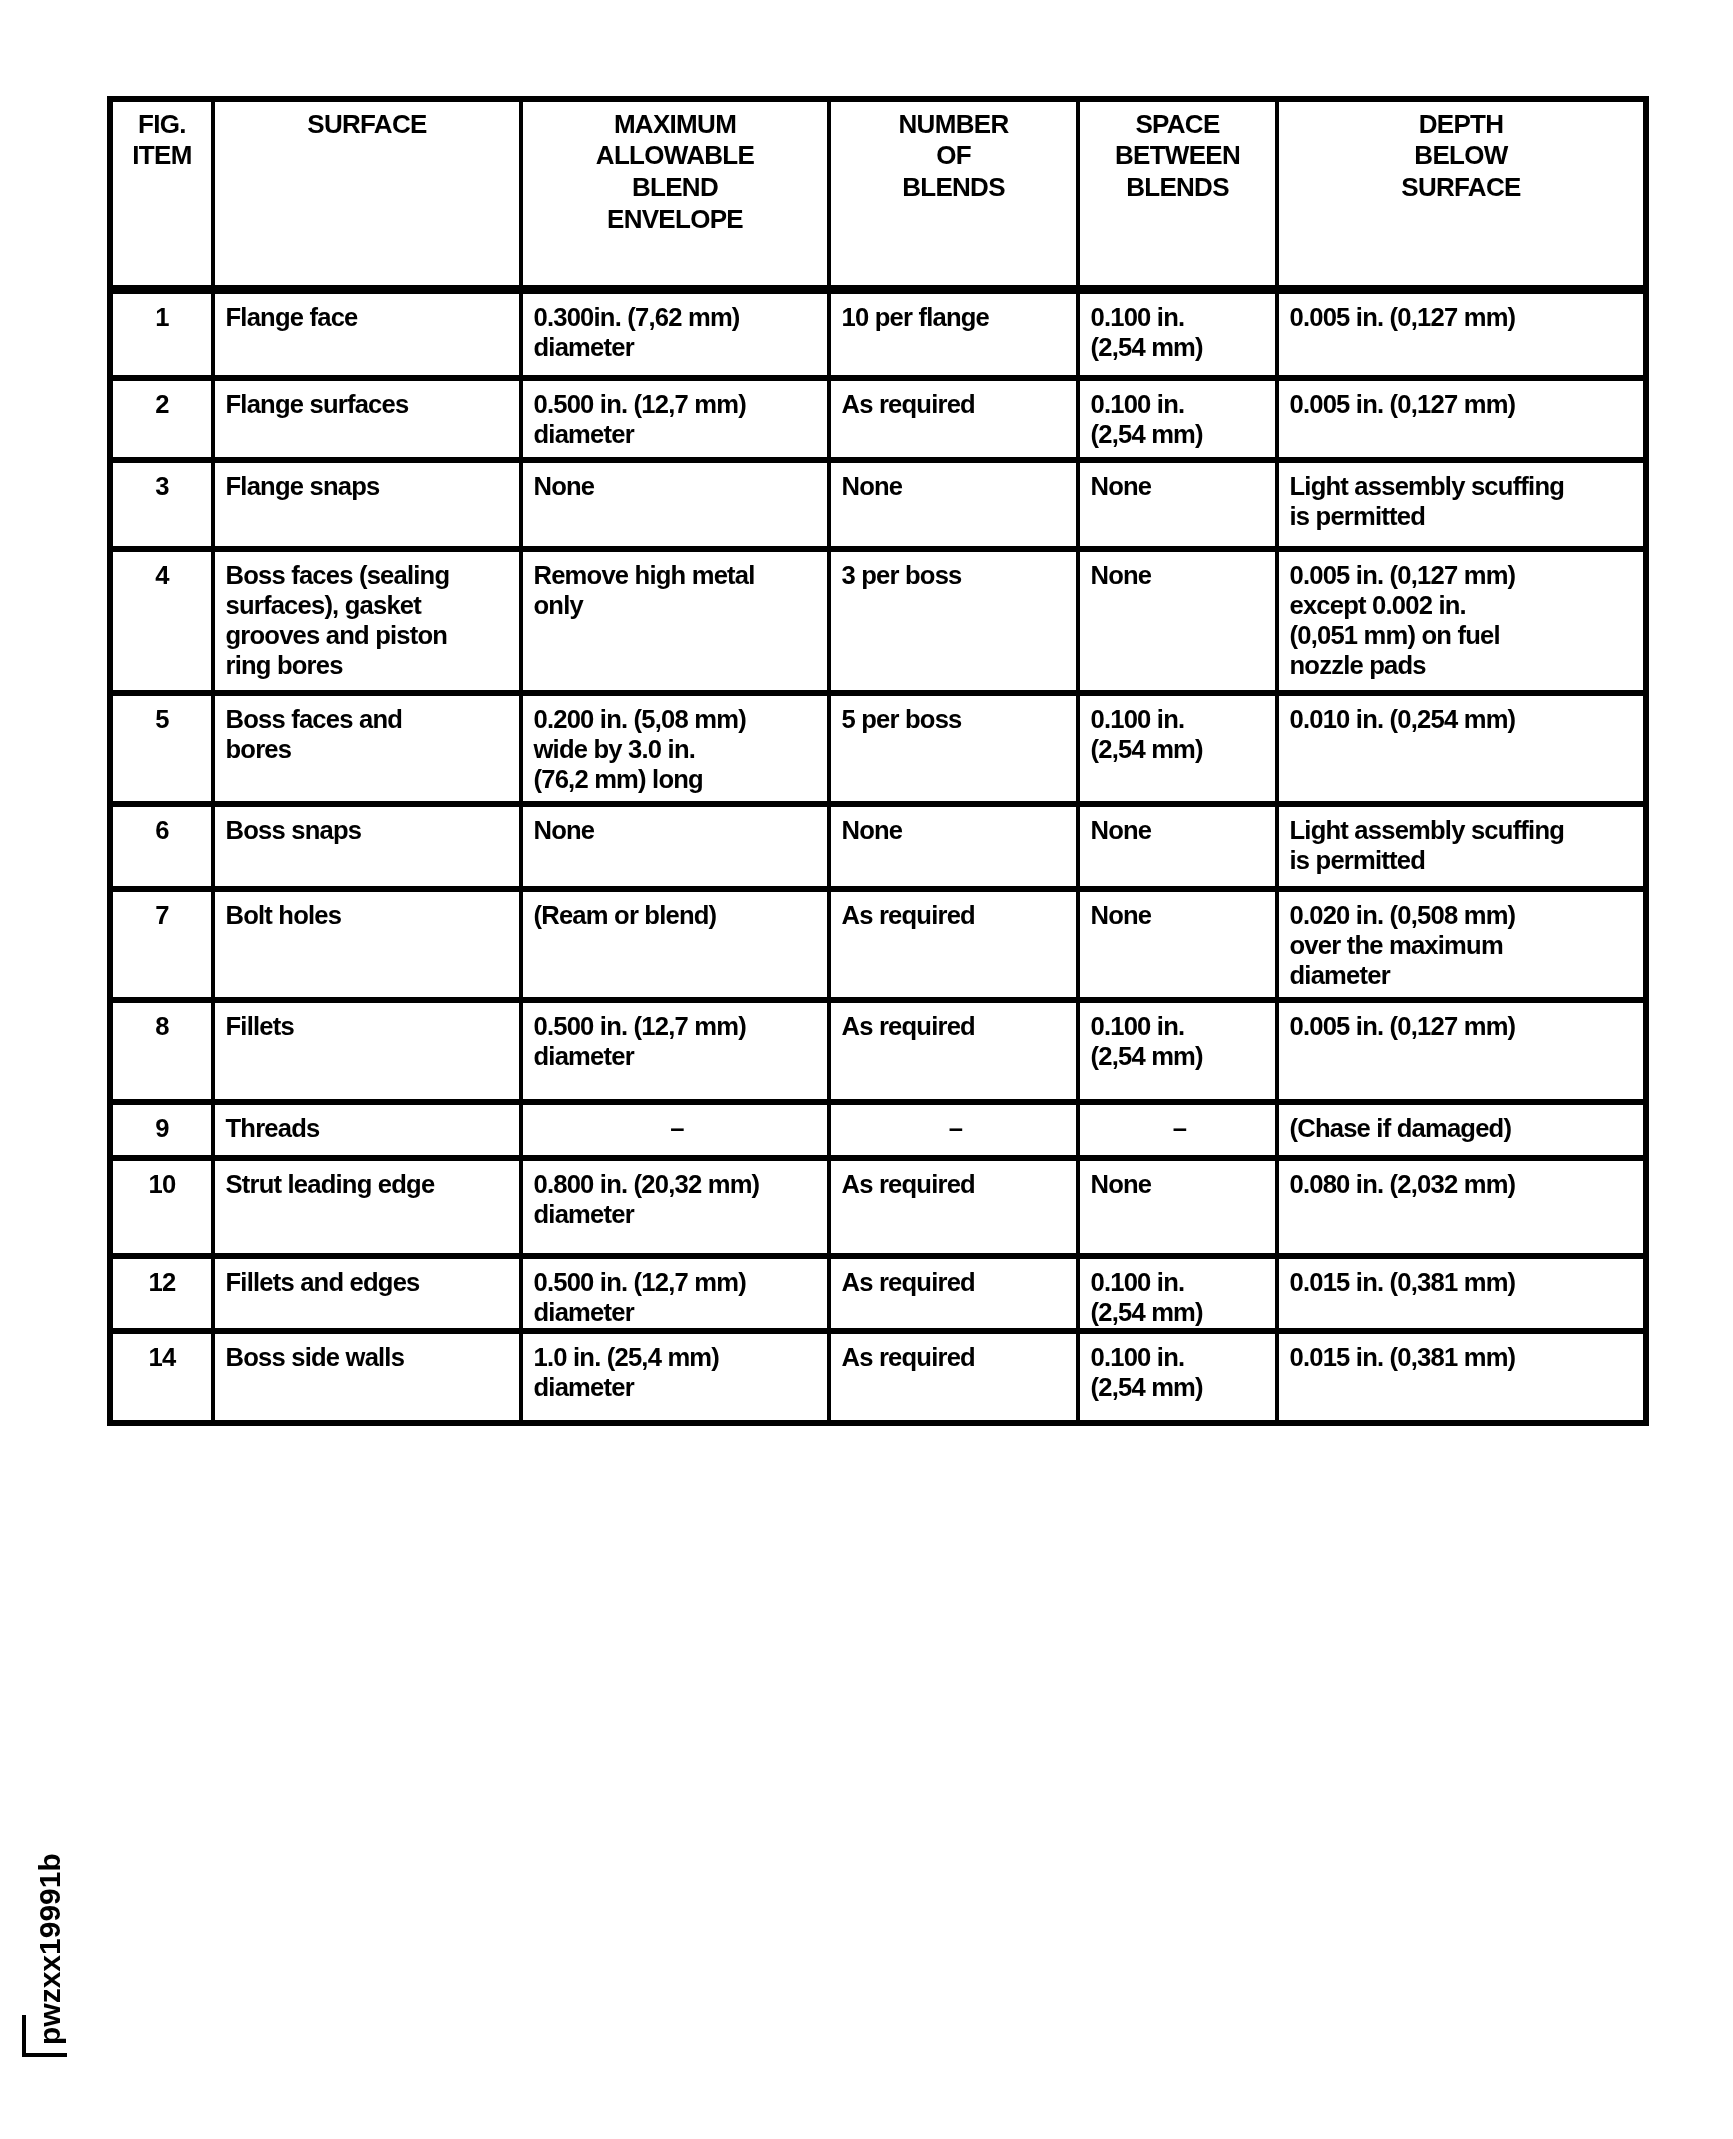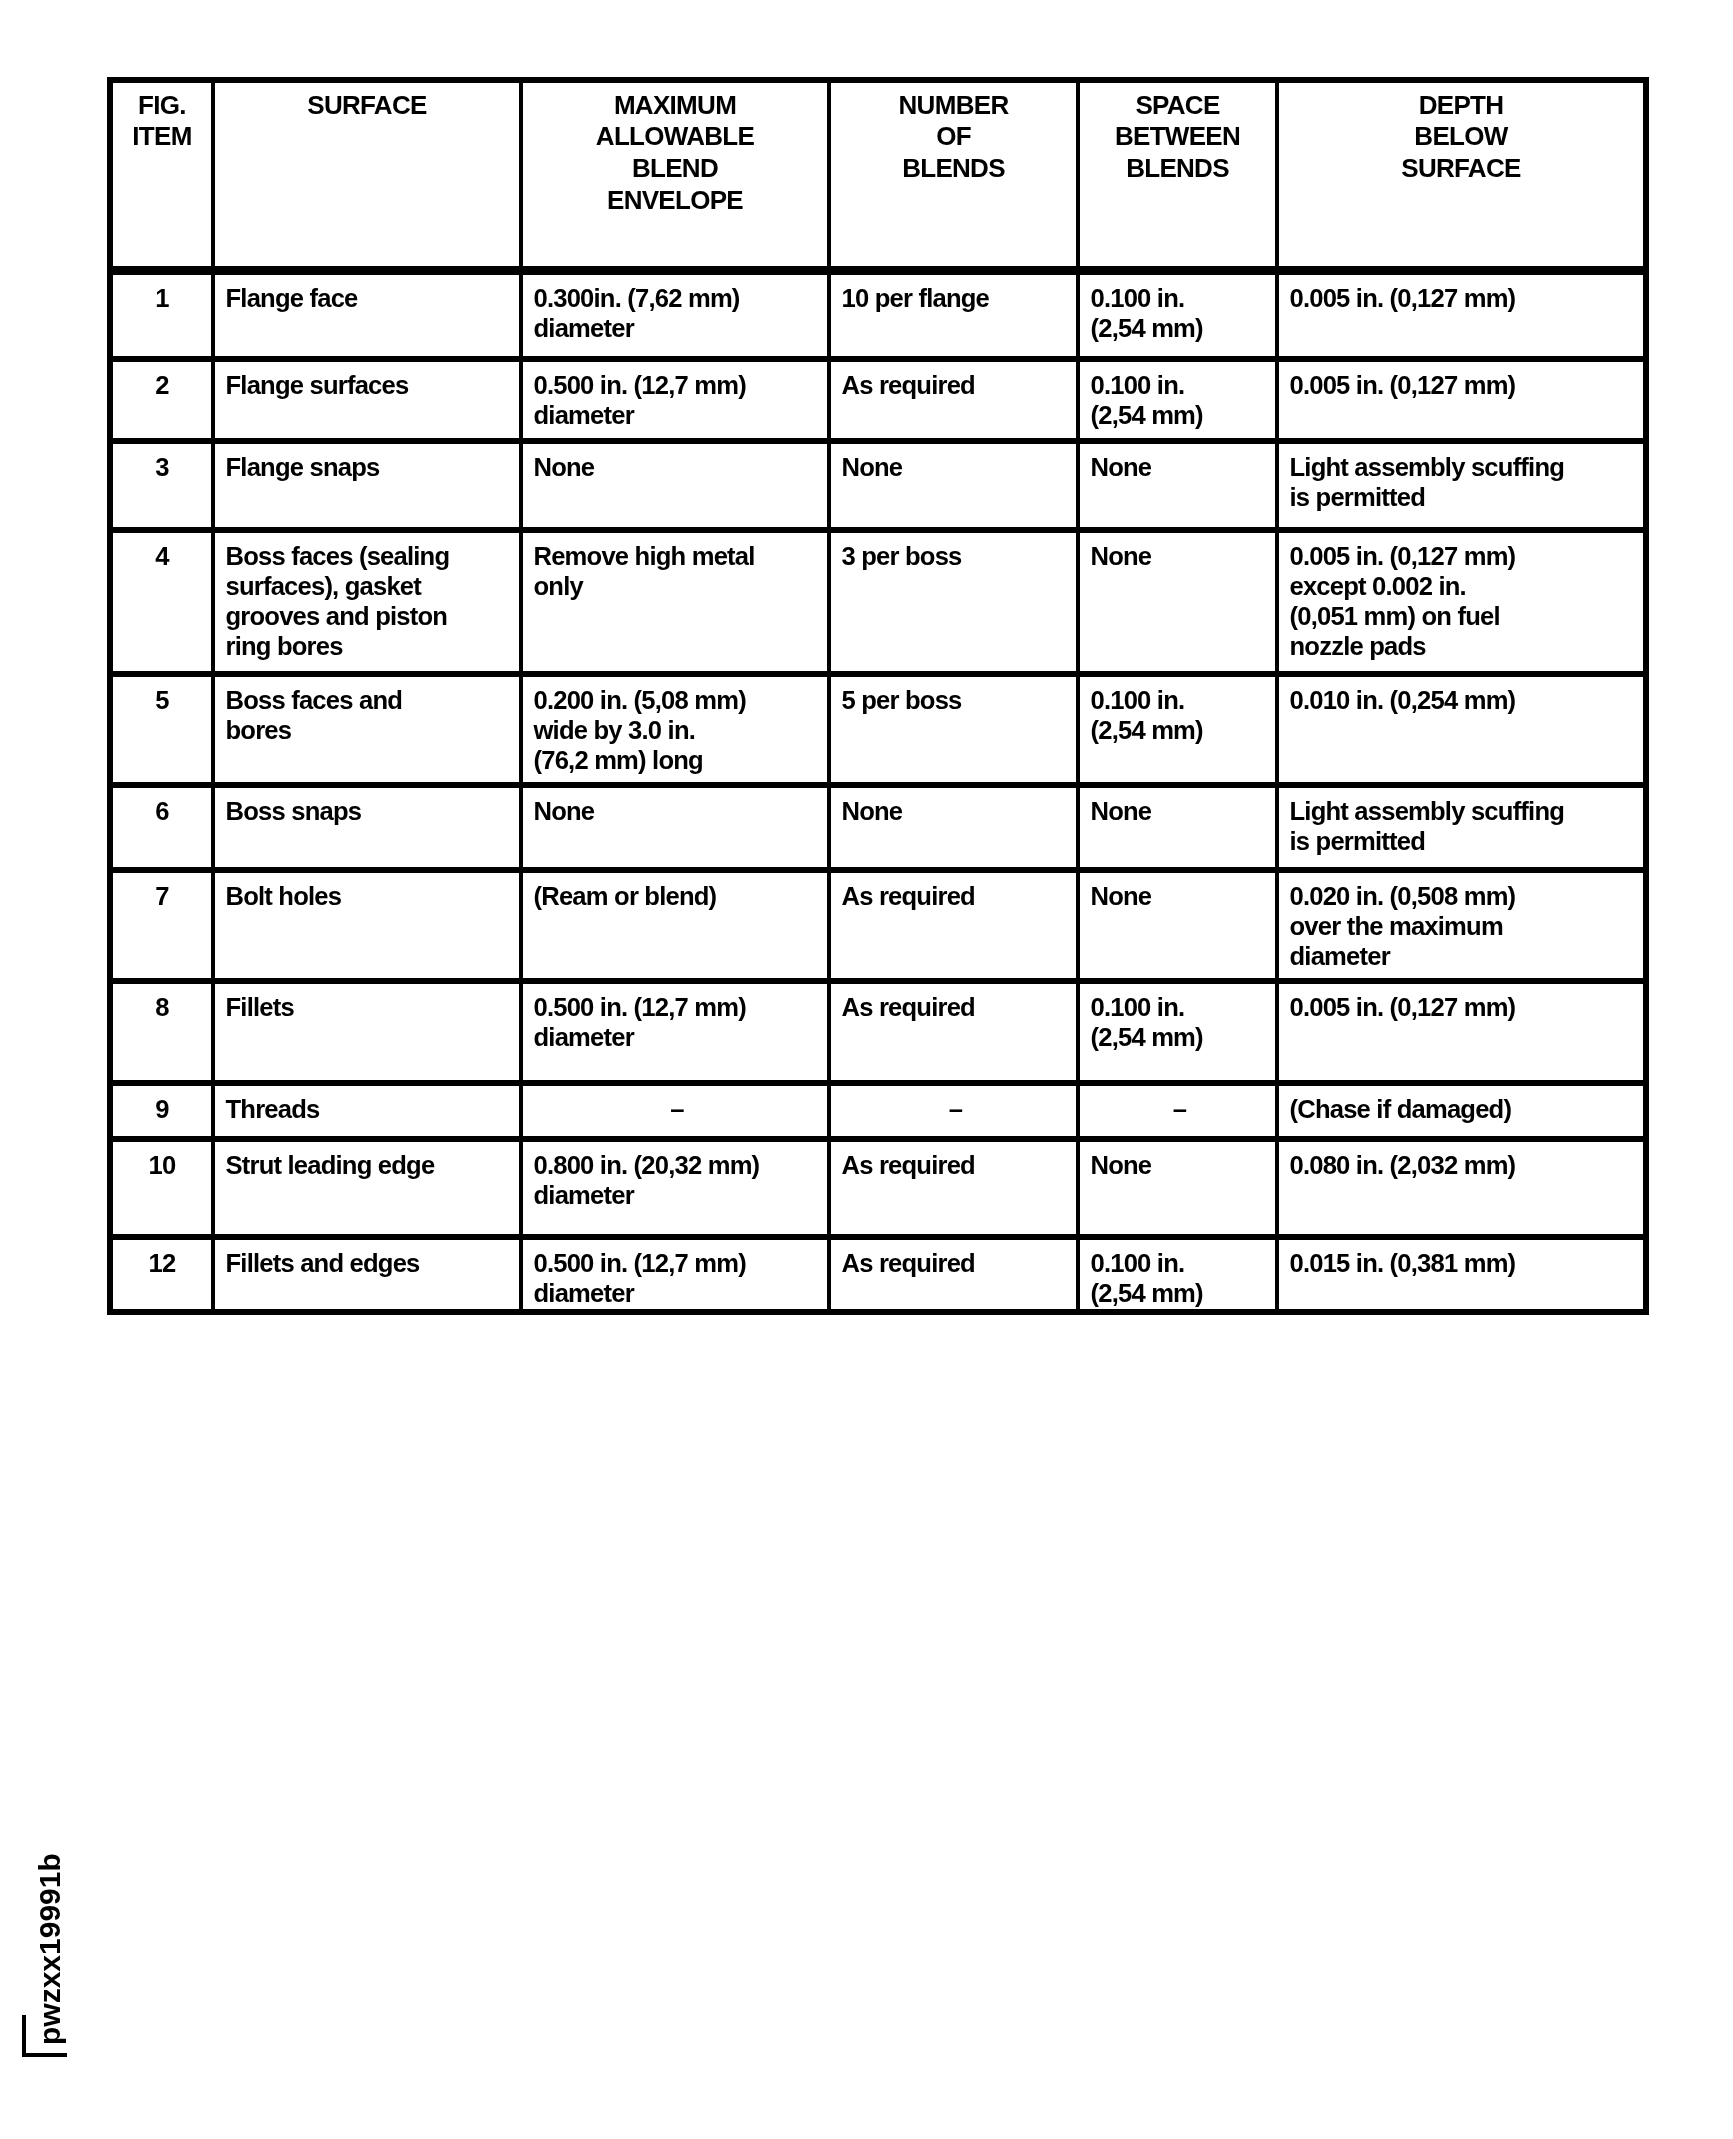--- a/index.html
+++ b/index.html
@@ -18,21 +18,21 @@
     position: absolute;
     left: 0; top: 0;
     width: 1733px;
     height: 2140px;
     background: #ffffff;
   }
 
   table.spec {
     position: absolute;
     left: 107px;
-    top: 77px;
+    top: 96px;
     width: 1537px;
     border-collapse: collapse;
     table-layout: fixed;
     border: 6.6px solid #000;
   }
 
   table.spec th,
   table.spec td {
     border-left: 4.6px solid #000;
     border-right: 4.6px solid #000;
@@ -274,20 +274,30 @@
         <tr>
           <td>12</td>
           <td>Fillets and edges</td>
           <td>0.500 in. (12,7 mm)
 diameter</td>
           <td>As required</td>
           <td>0.100 in.
 (2,54 mm)</td>
           <td>0.015 in. (0,381 mm)</td>
         </tr>
+        <tr>
+          <td>14</td>
+          <td>Boss side walls</td>
+          <td>1.0 in. (25,4 mm)
+diameter</td>
+          <td>As required</td>
+          <td>0.100 in.
+(2,54 mm)</td>
+          <td>0.015 in. (0,381 mm)</td>
+        </tr>
       </tbody>
   </table>
 
   <div class="doc-code-wrap">
     <div class="corner-mark"></div>
     <span class="doc-code-text">pwzxx19991b</span>
   </div>
 
 </div>
 

